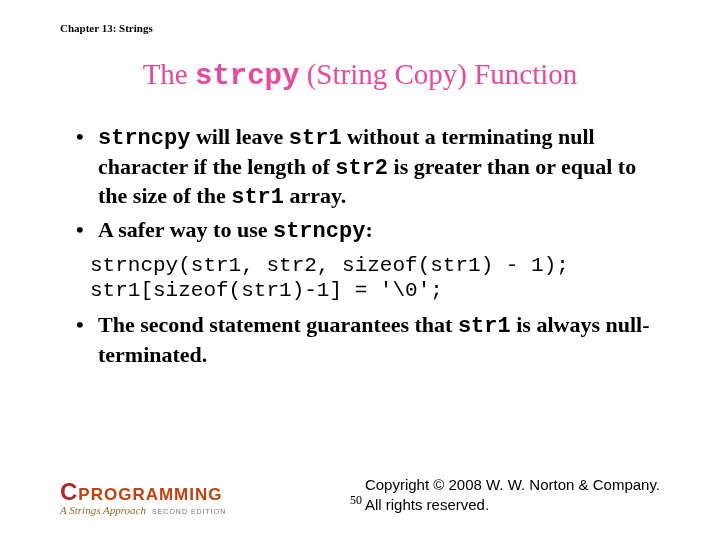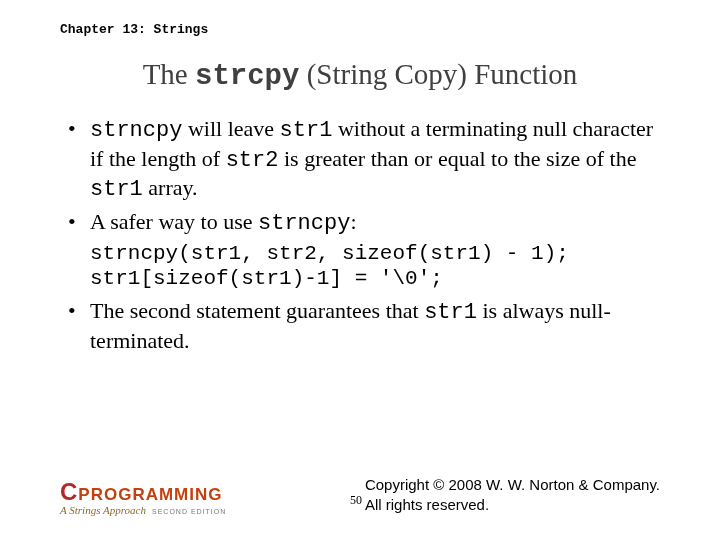--- a/index.html
+++ b/index.html
@@ -9,49 +9,50 @@
     width: 720px;
     height: 540px;
     background: #fff;
     position: relative;
     color: #000;
   }
   .chapter {
     position: absolute;
     top: 22px;
     left: 60px;
-    font-family: Liberation Mono, monospace;
+    font-family: Liberation Serif, serif;
     font-weight: bold;
-    font-size: 13px;
+    font-size: 11px;
   }
   .title {
     position: absolute;
     top: 58px;
     left: 0;
     width: 720px;
     text-align: center;
-    color: #404040;
+    color: #ec4899;
     font-size: 29px;
   }
   .title-mono {
     font-family: "Courier New", Courier, monospace;
     font-weight: bold;
   }
   .content {
     position: absolute;
     top: 115px;
     left: 60px;
     width: 600px;
     font-size: 22px;
     line-height: 1.25;
   }
   .content ul {
-    margin: 0;
+    margin: 8px;
     padding: 0;
     list-style: none;
+    font-weight: bold;
   }
   .content li {
     position: relative;
     padding-left: 30px;
     margin-bottom: 4px;
   }
   .content li::before {
     content: "•";
     position: absolute;
     left: 8px;

